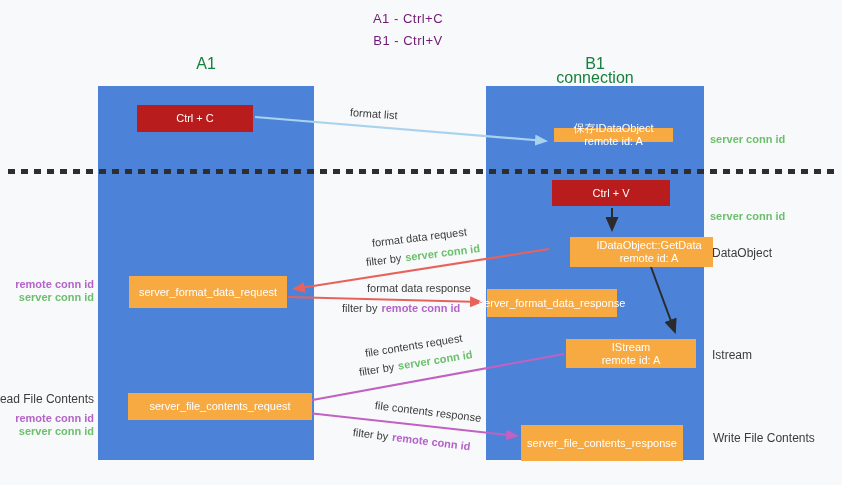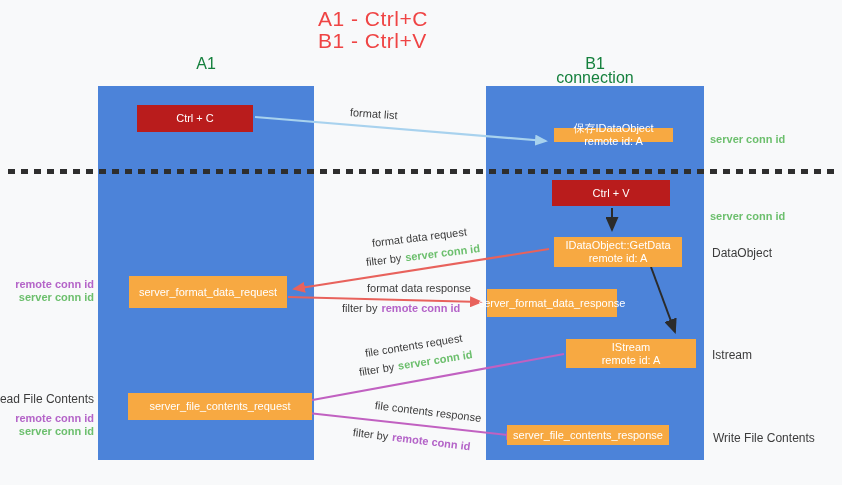--- a/index.html
+++ b/index.html
@@ -1,20 +1,20 @@
 <!DOCTYPE html>
 <html><head>
 <meta charset="utf-8">
 <style>
   html,body{margin:0;padding:0;}
   body{font-family:"Liberation Sans","DejaVu Sans",sans-serif;background:#f8f9fa;}
   .stage{position:relative;width:842px;height:485px;background:#f8f9fa;overflow:hidden;}
 
-  .title{position:absolute;left:318px;top:8px;width:180px;text-align:left;
-         color:#ef4444;font-size:21px;line-height:22px;letter-spacing:.5px;}
+  .title{position:absolute;left:318px;top:8px;width:180px;text-align:center;
+         color:#701a75;font-size:13px;line-height:22px;letter-spacing:.5px;}
 
   .lane-header{position:absolute;top:57px;width:120px;text-align:center;
                color:#15803d;font-size:16px;line-height:14px;}
   .lane-header.left{left:146px;}
   .lane-header.right{left:535px;text-align:center;}
 
   .lane{position:absolute;top:86px;height:374px;background:#4c83d9;z-index:1;}
   .lane.a1{left:98px;width:216px;}
   .lane.b1{left:486px;width:218px;}
 
@@ -93,21 +93,21 @@
 
   <div class="box orange" style="left:554px;top:128px;width:119px;height:14px;">
     <div>保存IDataObject</div>
     <div>remote id: A</div>
   </div>
 
   <div class="box green" style="left:552px;top:180px;width:118px;height:26px;">
     <div>Ctrl + V</div>
   </div>
 
-  <div class="box orange" style="left:554px;top:237px;width:128px;height:30px;">
+  <div class="box orange" style="left:570px;top:237px;width:128px;height:30px;padding-left:15px;">
     <div>IDataObject::GetData</div>
     <div>remote id: A</div>
   </div>
 
   <div class="box orange" style="left:129px;top:276px;width:158px;height:32px;">
     <div>server_format_data_request</div>
   </div>
 
   <div class="box orange" style="left:487px;top:289px;width:130px;height:28px;">
     <div>server_format_data_response</div>
@@ -115,21 +115,21 @@
 
   <div class="box orange" style="left:566px;top:339px;width:130px;height:29px;">
     <div>IStream</div>
     <div>remote id: A</div>
   </div>
 
   <div class="box orange" style="left:128px;top:393px;width:184px;height:27px;">
     <div>server_file_contents_request</div>
   </div>
 
-  <div class="box orange" style="left:507px;top:425px;width:162px;height:20px;">
+  <div class="box orange" style="left:521px;top:425px;width:162px;height:36px;">
     <div>server_file_contents_response</div>
   </div>
 
   <div class="lbl tilt-dn4" style="left:350px;top:106px;">format list</div>
 
   <div class="lbl tilt-up7" style="left:372px;top:237px;">format data request</div>
   <div class="lbl tilt-up7" style="left:366px;top:256px;">
     <span>filter by</span><span class="green">server conn id</span>
   </div>
 

